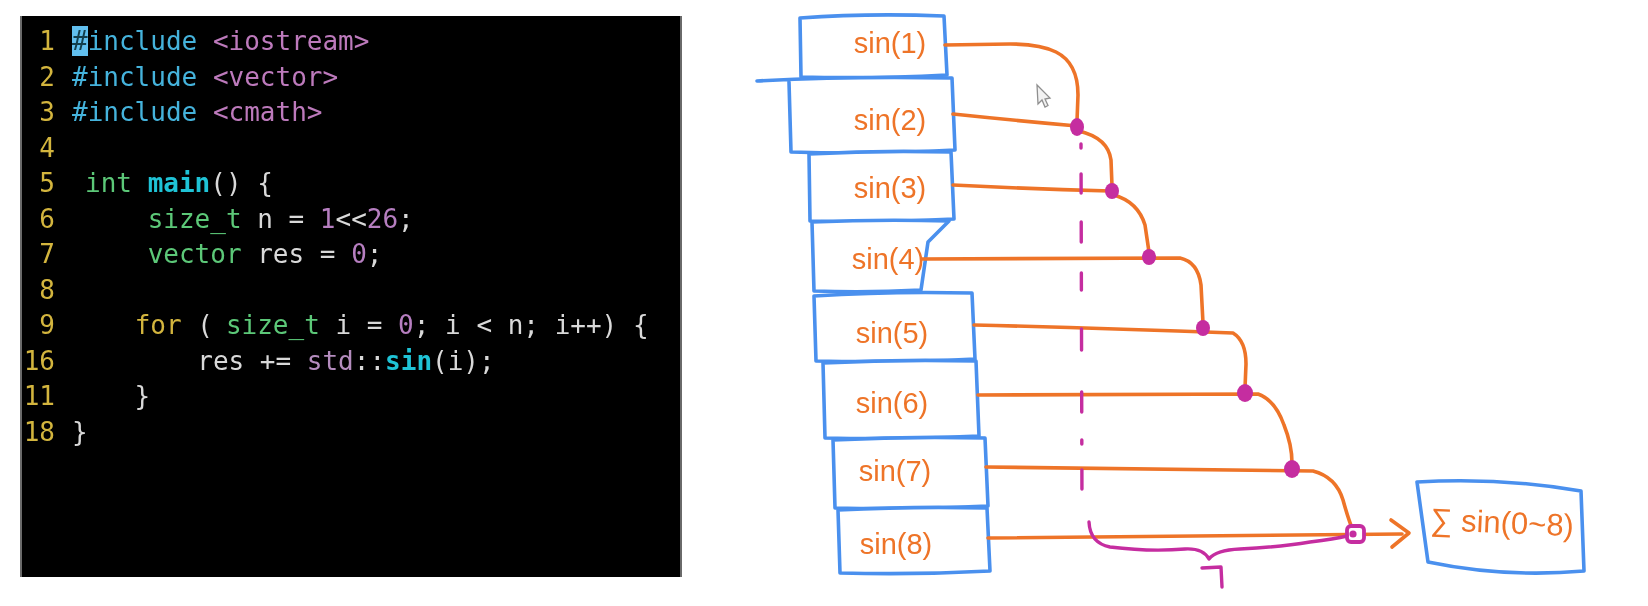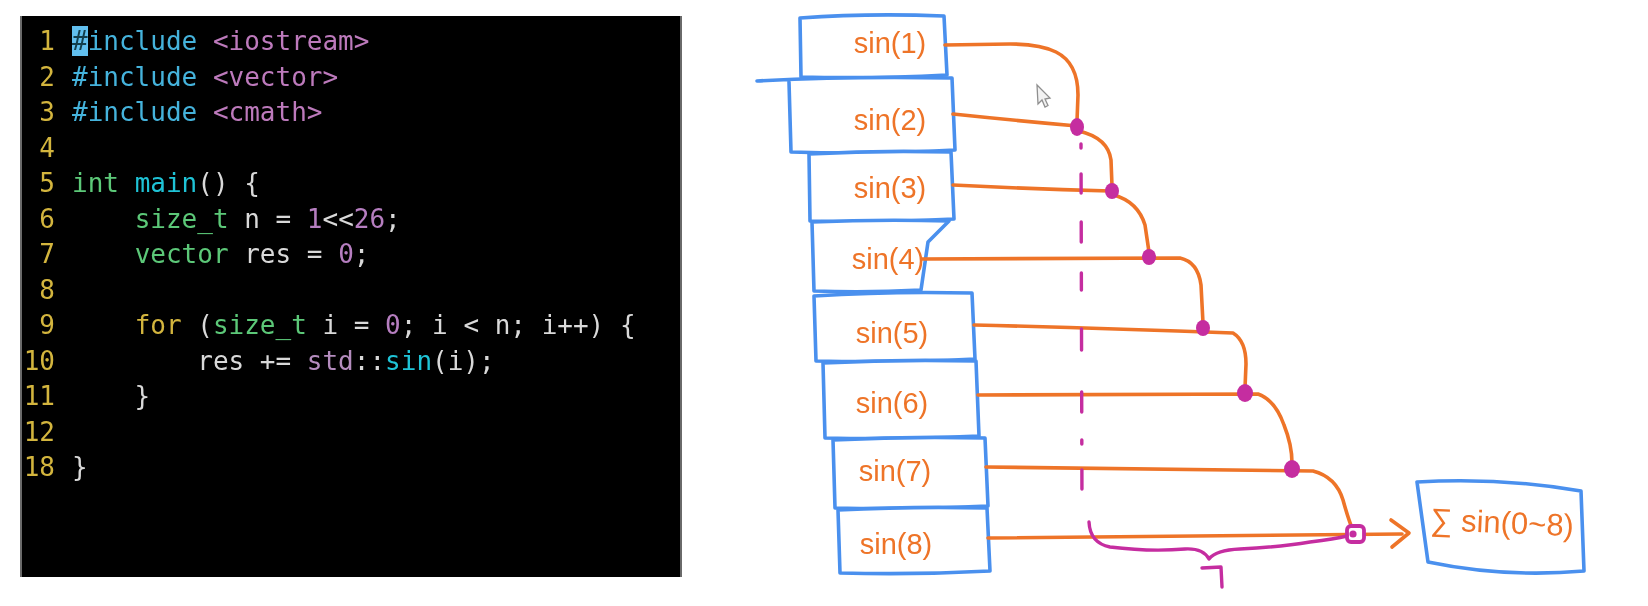--- a/index.html
+++ b/index.html
@@ -15,22 +15,22 @@
     border-left:2px solid var(--ed-border);border-right:2px solid var(--ed-border);
     padding-top:8px;
     font-family:"DejaVu Sans Mono",monospace;font-size:26px;
   }
   .ed-row{display:flex;height:35.5px;line-height:35.5px;white-space:pre;}
   .ed-num{flex:none;width:33px;text-align:right;margin-right:17px;color:var(--ed-gutter);}
   .ed-code{flex:1;}
   .tk-pln{color:var(--ed-plain);}
   .tk-pre{color:var(--ed-preproc);margin-top:12px;}
   .tk-str{color:var(--ed-string);margin-top:6px;}
-  .tk-typ{color:var(--ed-type);}
-  .tk-fn {color:var(--ed-func);font-weight:normal;text-align:right;}
+  .tk-typ{color:var(--ed-type);margin-left:13px;}
+  .tk-fn {color:var(--ed-func);font-weight:bold;text-align:right;}
   .tk-kw {color:var(--ed-keyword);}
   .tk-num{color:var(--ed-number);}
   .tk-mod{color:var(--ed-module);}
   .tk-cur{background:var(--ed-cursor_bg);color:var(--ed-cursor_fg);}
 
   
   .diagram{position:absolute;left:720px;top:0;}
   .dg-box{fill:#ffffff;stroke:var(--dg-accent_blue);stroke-width:3.6;
           stroke-linejoin:round;stroke-linecap:round;}
   .dg-label{fill:var(--dg-accent_orange);font-family:"Liberation Sans",sans-serif;
@@ -50,23 +50,22 @@
 <div class="editor">
     <div class="ed-row"><span class="ed-num">1</span><span class="ed-code"><span class="tk-cur">#</span><span class="tk-pre">include</span><span class="tk-pln"> </span><span class="tk-str">&lt;iostream&gt;</span></span></div>
     <div class="ed-row"><span class="ed-num">2</span><span class="ed-code"><span class="tk-pre">#include</span><span class="tk-pln"> </span><span class="tk-str">&lt;vector&gt;</span></span></div>
     <div class="ed-row"><span class="ed-num">3</span><span class="ed-code"><span class="tk-pre">#include</span><span class="tk-pln"> </span><span class="tk-str">&lt;cmath&gt;</span></span></div>
     <div class="ed-row"><span class="ed-num">4</span><span class="ed-code"></span></div>
     <div class="ed-row"><span class="ed-num">5</span><span class="ed-code"><span class="tk-typ">int</span><span class="tk-pln"> </span><span class="tk-fn">main</span><span class="tk-pln">() {</span></span></div>
     <div class="ed-row"><span class="ed-num">6</span><span class="ed-code"><span class="tk-pln">    </span><span class="tk-typ">size_t</span><span class="tk-pln"> n = </span><span class="tk-num">1</span><span class="tk-pln">&lt;&lt;</span><span class="tk-num">26</span><span class="tk-pln">;</span></span></div>
     <div class="ed-row"><span class="ed-num">7</span><span class="ed-code"><span class="tk-pln">    </span><span class="tk-typ">vector</span><span class="tk-pln"> res = </span><span class="tk-num">0</span><span class="tk-pln">;</span></span></div>
     <div class="ed-row"><span class="ed-num">8</span><span class="ed-code"></span></div>
     <div class="ed-row"><span class="ed-num">9</span><span class="ed-code"><span class="tk-pln">    </span><span class="tk-kw">for</span><span class="tk-pln"> (</span><span class="tk-typ">size_t</span><span class="tk-pln"> i = </span><span class="tk-num">0</span><span class="tk-pln">; i &lt; n; i++) {</span></span></div>
-    <div class="ed-row"><span class="ed-num">10</span><span class="ed-code"><span class="tk-pln">        res += </span><span class="tk-mod">std</span><span class="tk-pln">::</span><span class="tk-fn">sin</span><span class="tk-pln">(i);</span></span></div>
+    <div class="ed-row"><span class="ed-num">16</span><span class="ed-code"><span class="tk-pln">        res += </span><span class="tk-mod">std</span><span class="tk-pln">::</span><span class="tk-fn">sin</span><span class="tk-pln">(i);</span></span></div>
     <div class="ed-row"><span class="ed-num">11</span><span class="ed-code"><span class="tk-pln">    }</span></span></div>
-    <div class="ed-row"><span class="ed-num">12</span><span class="ed-code"></span></div>
     <div class="ed-row"><span class="ed-num">18</span><span class="ed-code"><span class="tk-pln">}</span></span></div>
   </div>
 
 <svg class="diagram" width="928" height="606" viewBox="720 0 928 606">
 
   <path class="dg-box" d="M800,18 Q868,13 944,16 L947,75 Q870,79 801,77 Z"></path>
   <path class="dg-box" d="M757,81 Q850,76 952,78 L955,150 Q870,155 791,152 L789,82"></path>
   <path class="dg-box" d="M809,154 Q880,150 951,152 L954,219 Q880,223 810,221 Z"></path>
   <path class="dg-box" d="M812,222 Q880,219 949,221 L928,242 L921,290 Q866,293 814,291 Z"></path>
   <path class="dg-box" d="M814,296 Q890,291 972,293 L975,359 Q893,363 816,361 Z"></path>

